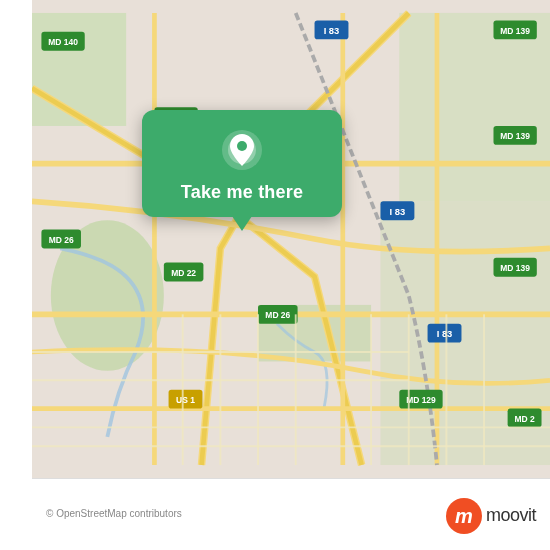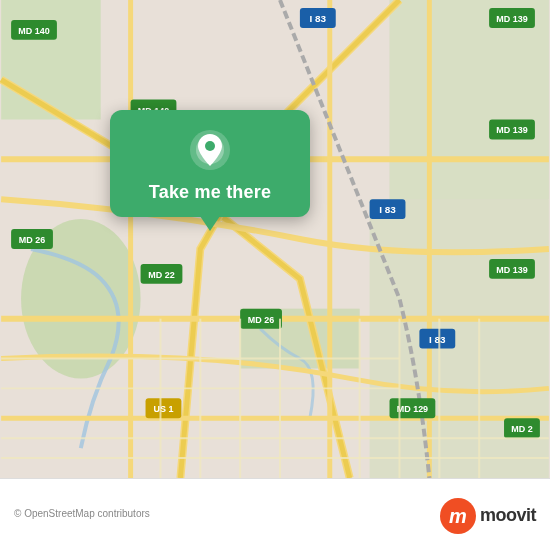--- a/index.html
+++ b/index.html
@@ -4,20 +4,21 @@
   <style>
     * { margin: 0; padding: 0; box-sizing: border-box; }
     body { width: 550px; height: 550px; overflow: hidden; font-family: Arial, sans-serif; }
 
     #app {
       width: 550px;
       height: 550px;
       position: relative;
       display: flex;
       flex-direction: column;
+      padding-left: 32px;
     }
 
     #map-container {
       position: relative;
       flex: 1;
       overflow: hidden;
       background-color: #e8e0d8;
     }
 
     
@@ -117,21 +118,21 @@
     #moovit-m {
       color: #fff;
       font-size: 20px;
       font-weight: 900;
       font-style: italic;
       line-height: 1;
     }
 
     #moovit-text {
       font-size: 18px;
-      font-weight: 700;
+      font-weight: 400;
       color: #333;
       letter-spacing: -0.5px;
     }
   </style>
 </head>
 <body>
 
 <div id="app">
 
   <div id="map-container">

